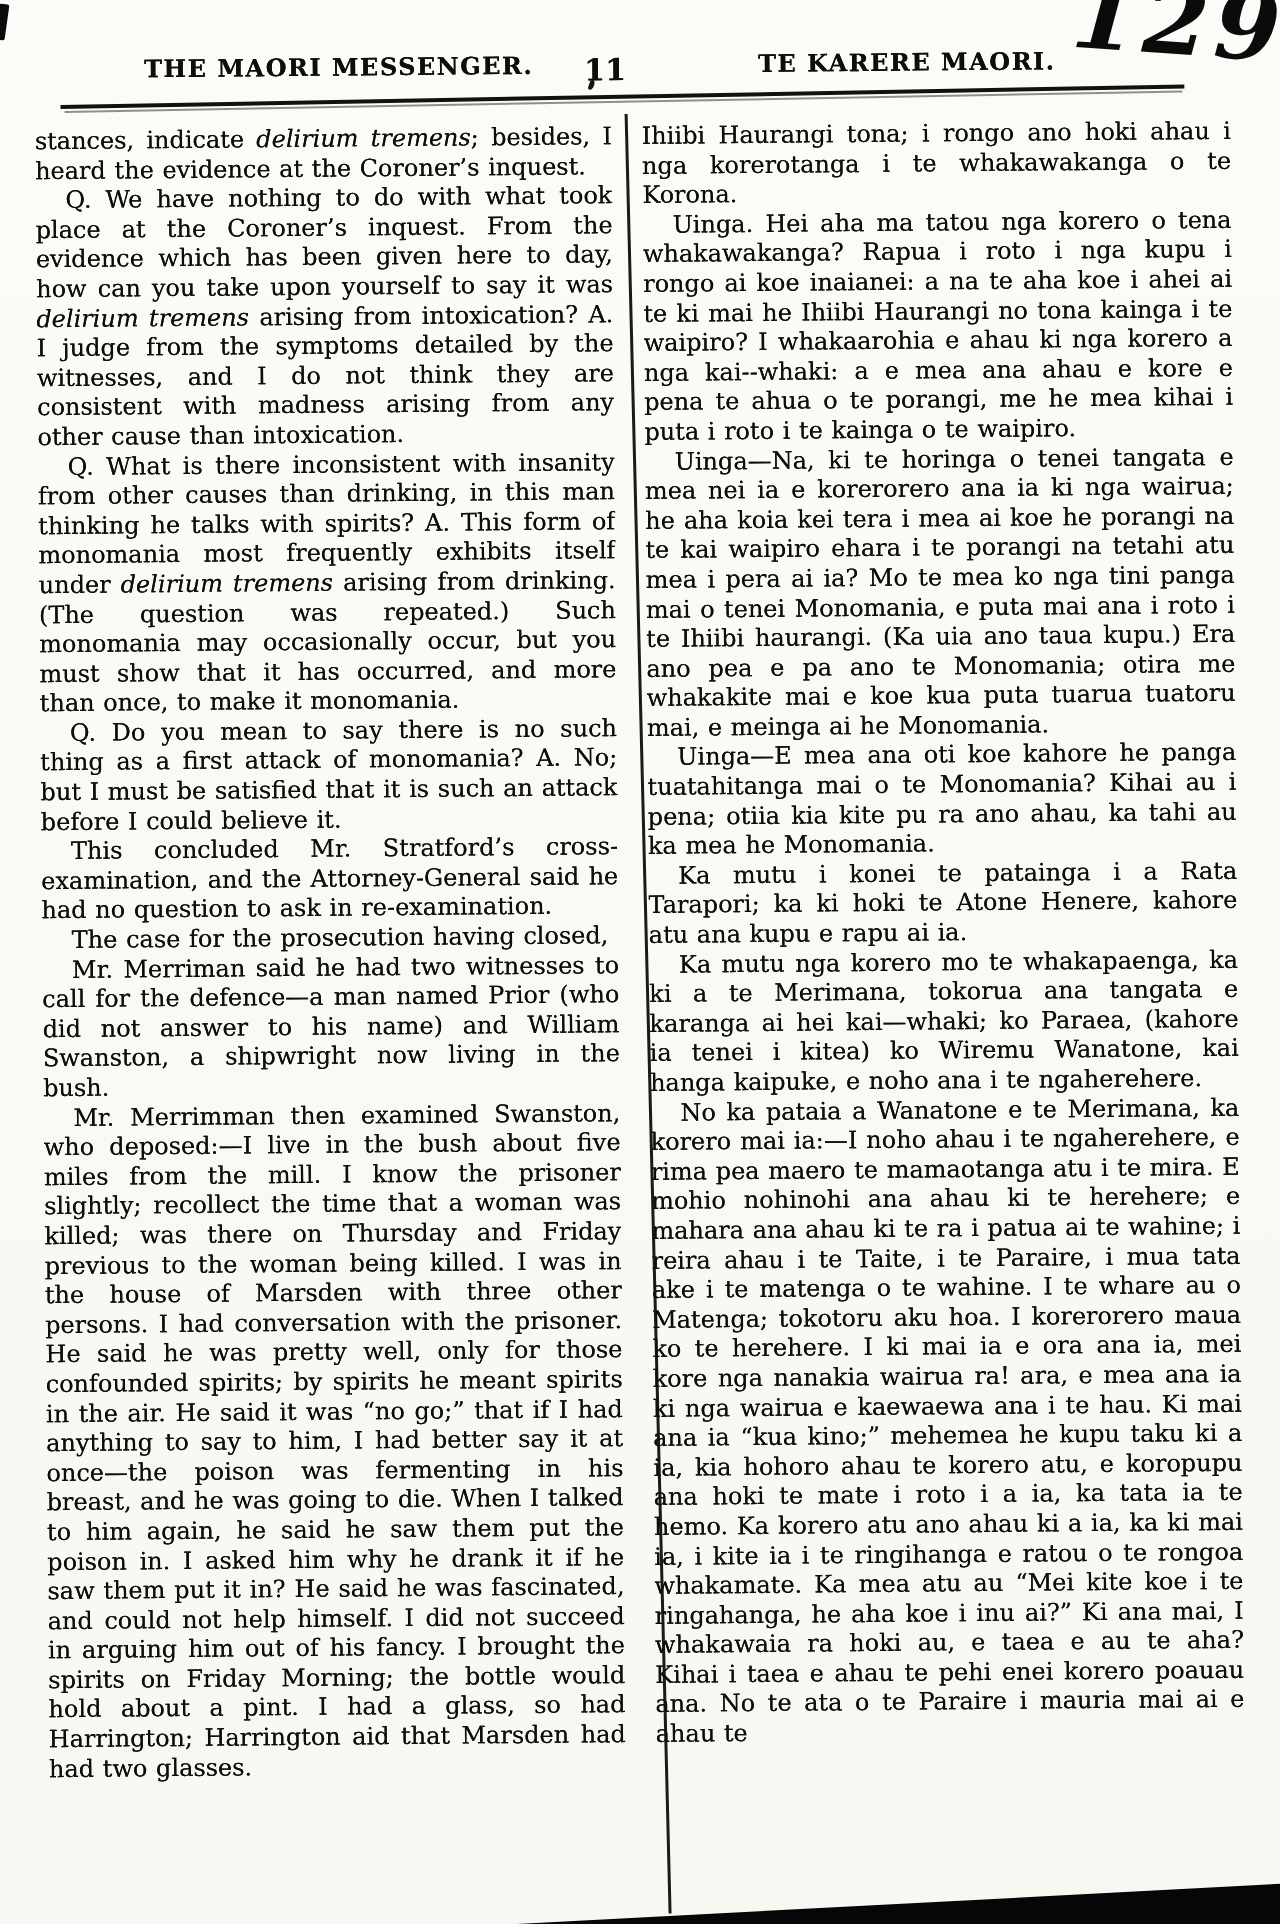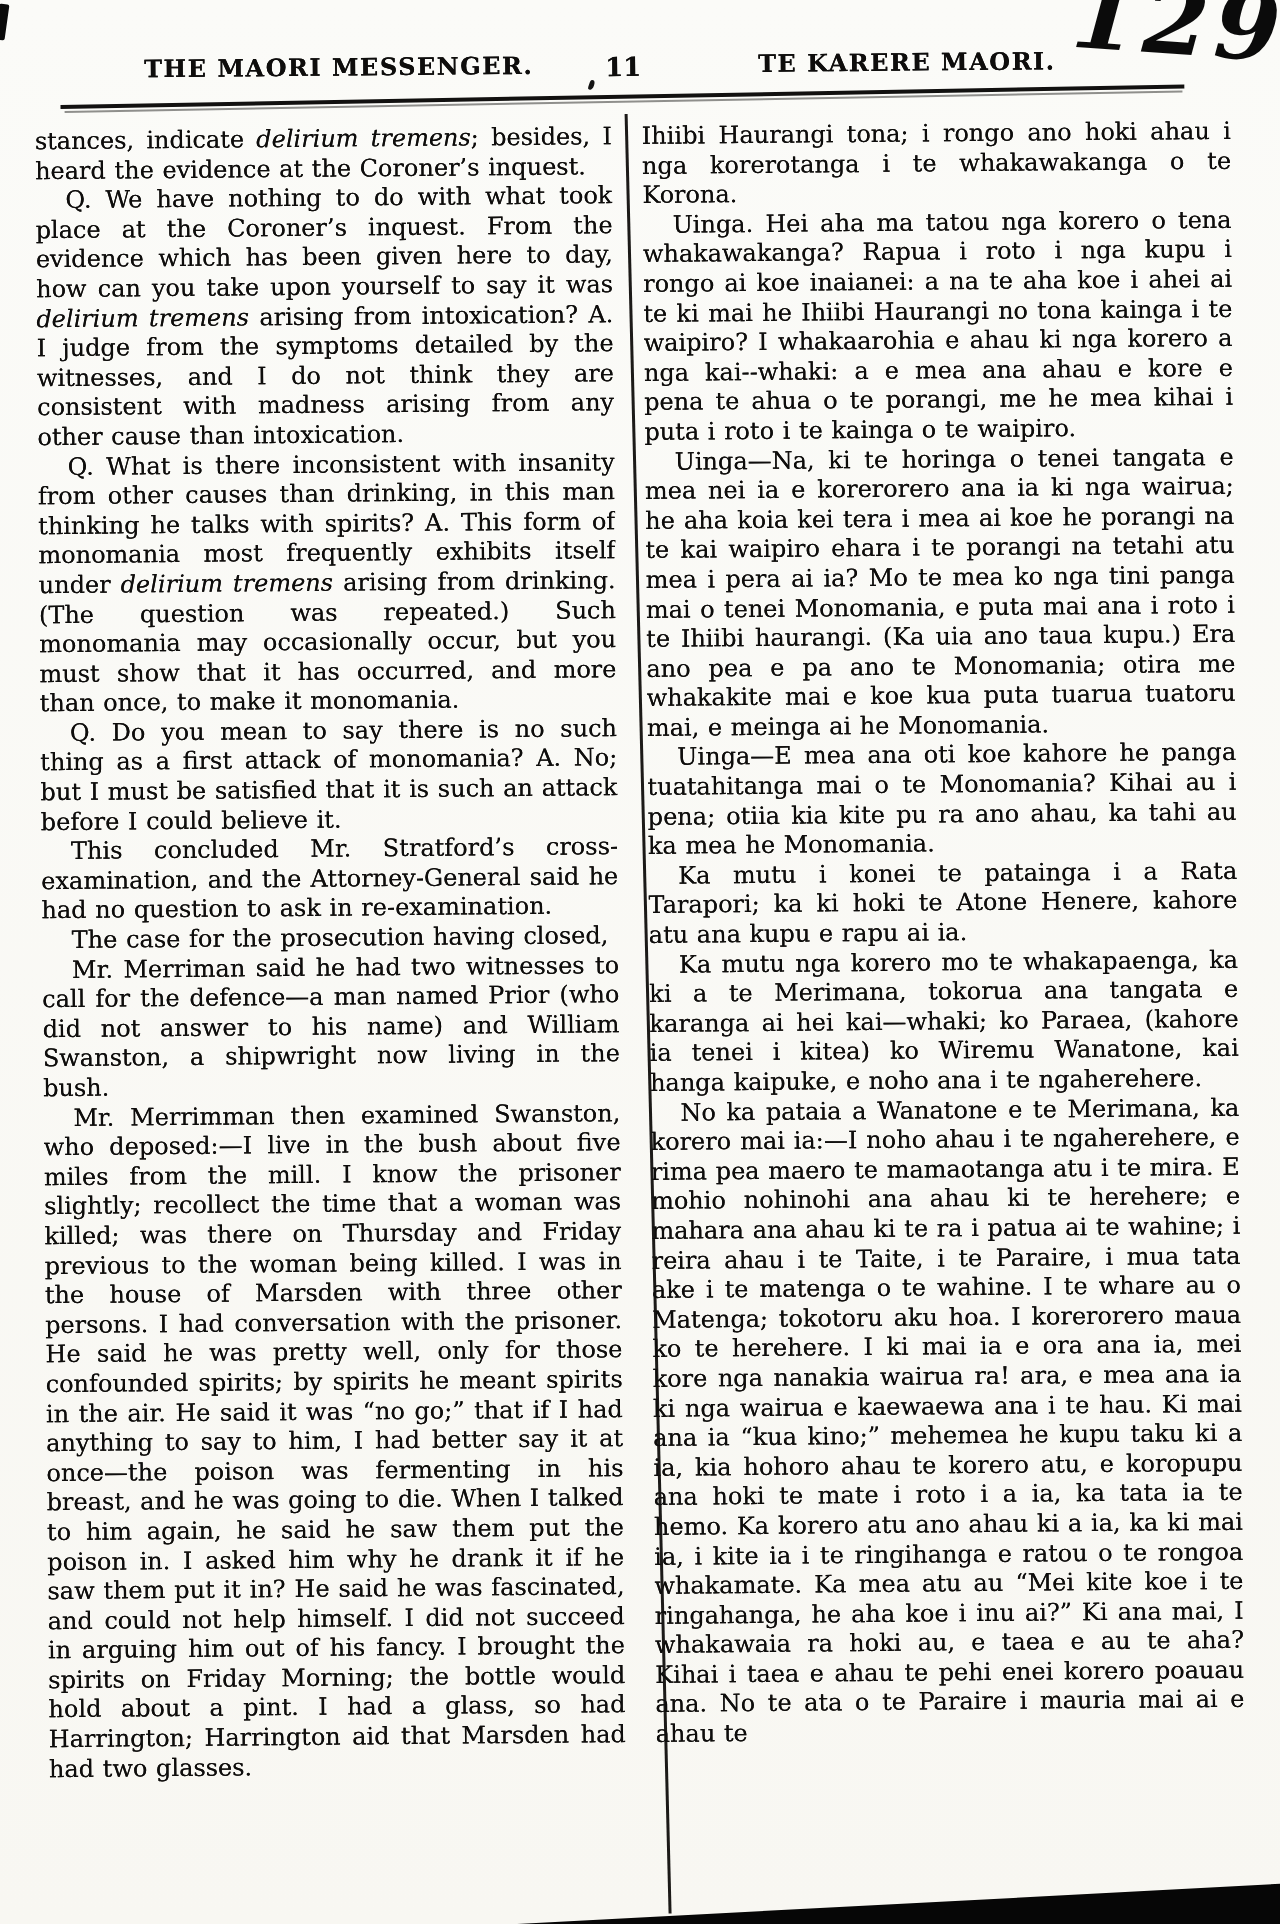--- a/index.html
+++ b/index.html
@@ -27,21 +27,21 @@
   .masthead-title {
     position: absolute;
     top: 50px;
     font-size: 24px;
     font-weight: bold;
     letter-spacing: 1.5px;
     white-space: nowrap;
     text-shadow: 0 0 0.5px #1a1a1a;
   }
   .header-left  { left: 152px; }
-  .header-page  { left: 613px; top: 52px; font-size: 26px; letter-spacing: 0; }
+  .header-page  { left: 592px; top: 52px; font-size: 30px; letter-spacing: 0; }
   .header-right { left: 766px; }
 
   .header-rule {
     position: absolute;
     top: 100px;
     left: 68px;
     width: 1124px;
     height: 4px;
     background: #121110;
     transform: rotate(-0.55deg);

